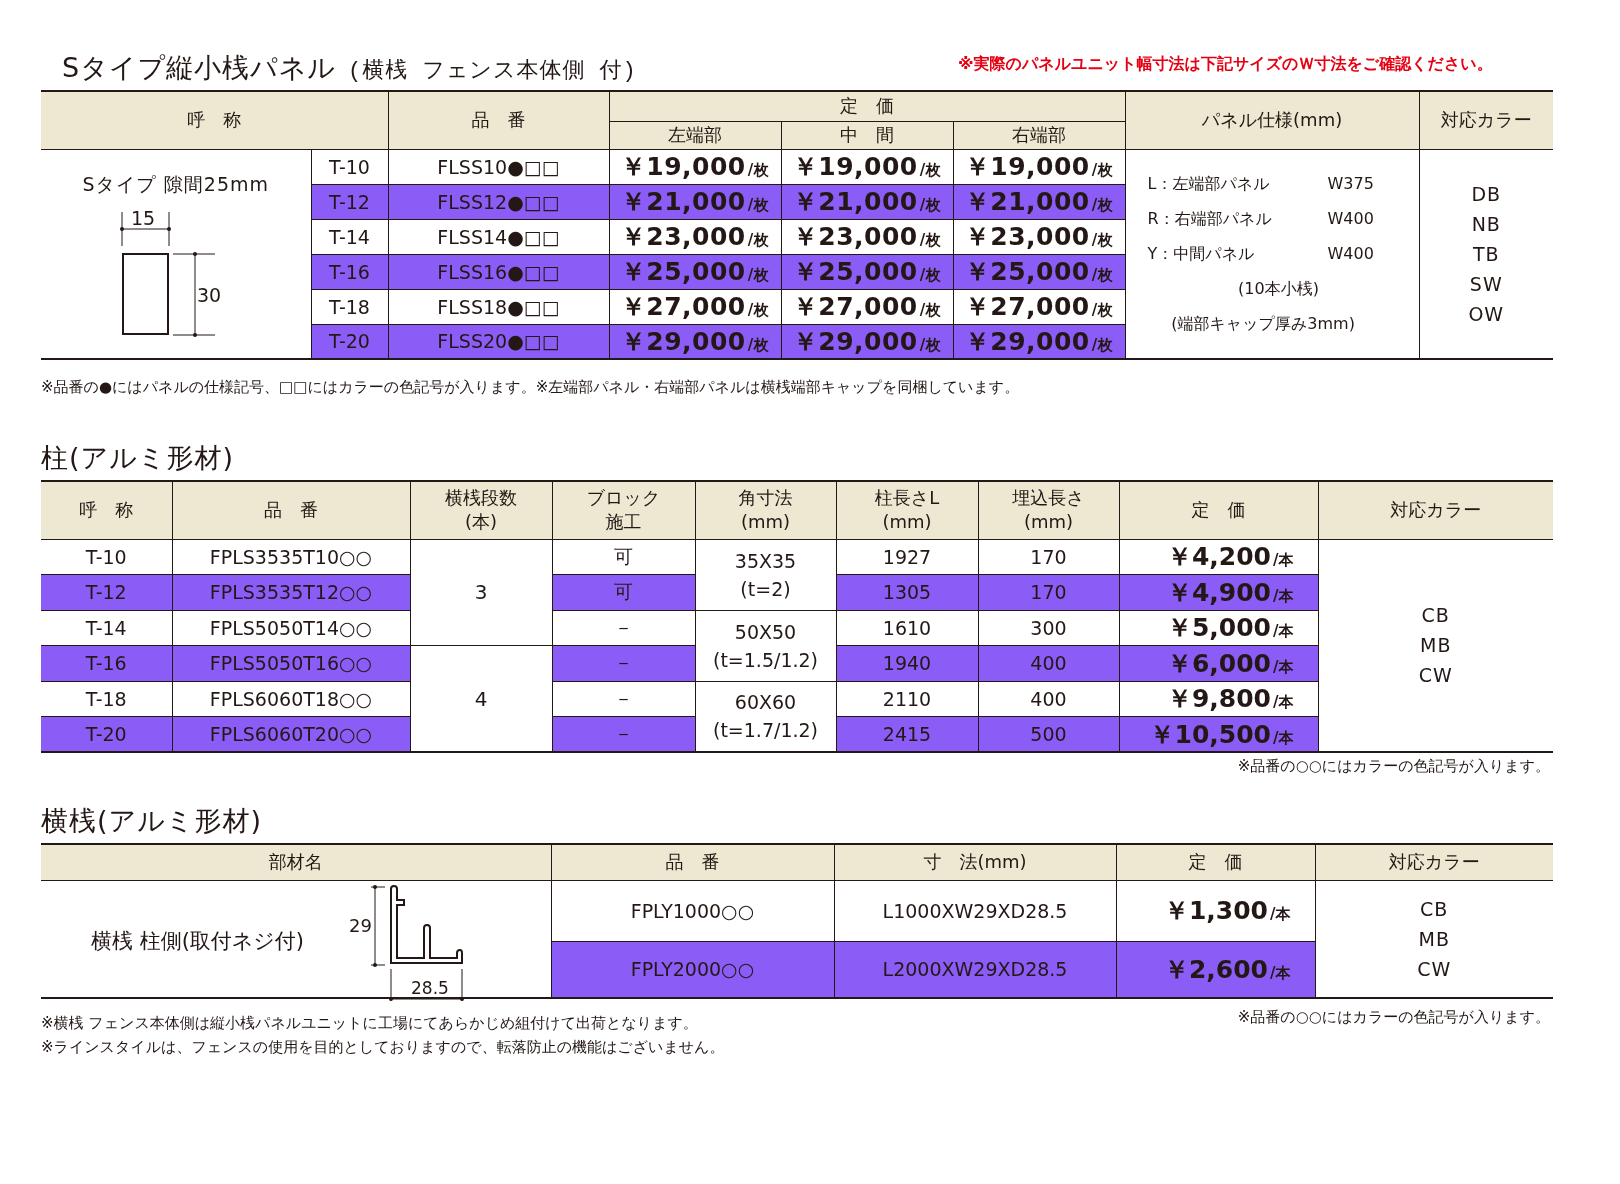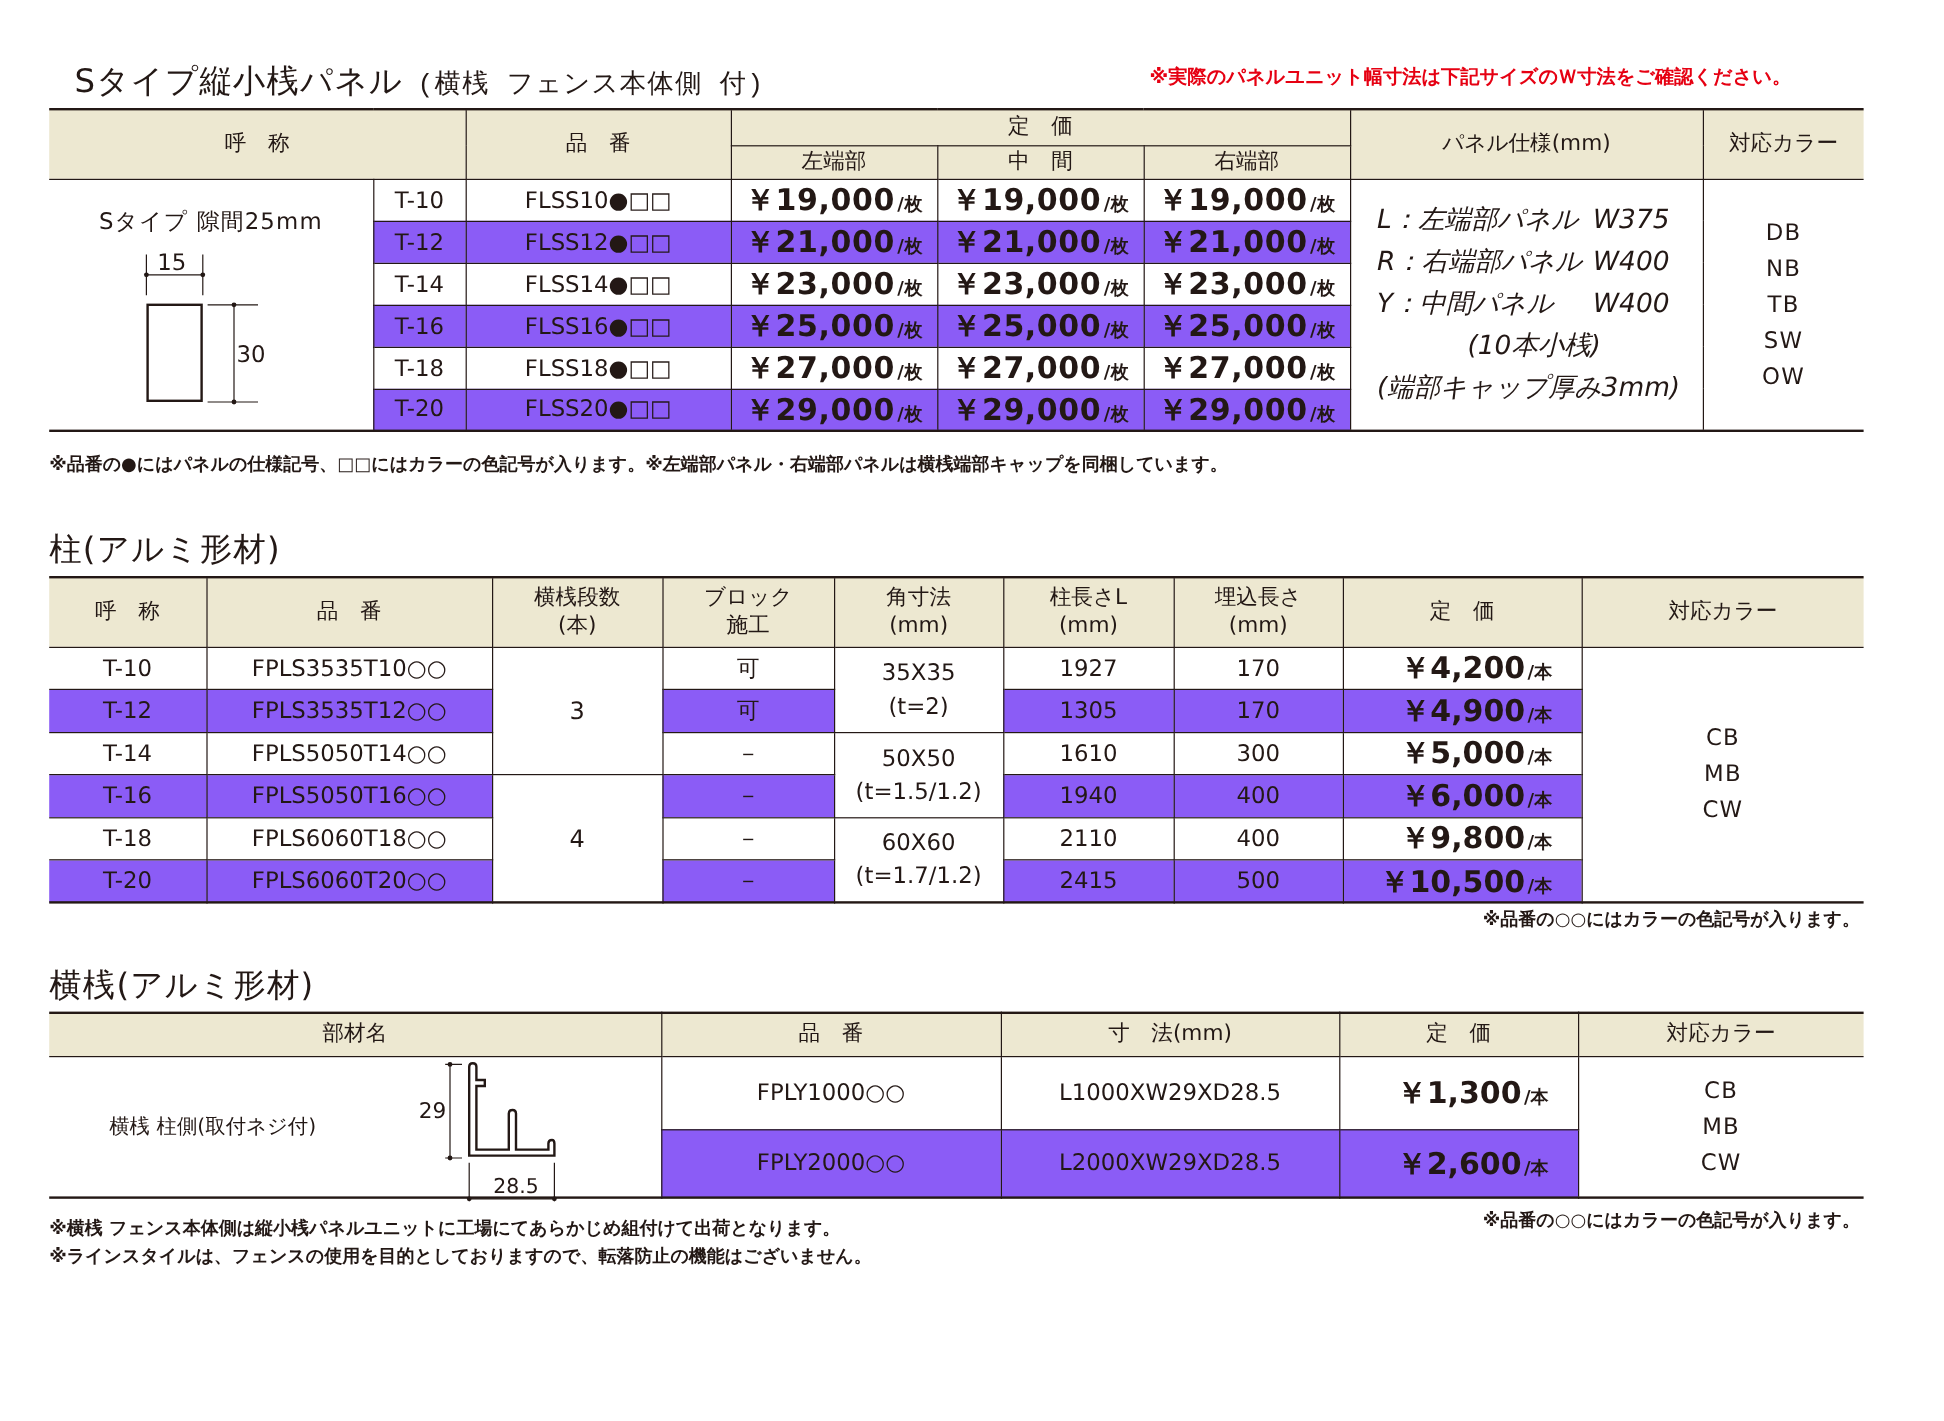--- a/index.html
+++ b/index.html
@@ -18,23 +18,23 @@
   tr.alt td.z { background: #8b5cf6; }
   table { border-top: 2px solid #231815; border-bottom: 2px solid #231815; }
   table td:first-child, table th:first-child { border-left: none; }
   table td:last-child, table th:last-child { border-right: none; }
 
   .price { font-weight: bold; font-size: 25px; letter-spacing: 0.5px; }
   .price .unit { font-size: 15px; font-weight: bold; margin-left: 2px; }
   .price2 { font-weight: bold; font-size: 25px; text-align: right; padding-right: 24px; }
   .price2 .unit { font-size: 15px; font-weight: bold; margin-left: 2px; }
 
-  .note { font-size: 15px; white-space: nowrap; font-weight: bold; }
+  .note { font-size: 15px; white-space: nowrap; }
   .colors { line-height: 30px; font-size: 19px; letter-spacing: 1px; }
-  .spec { line-height: 35px; font-size: 22px; text-align: left; padding-left: 22px; font-style: italic; }
+  .spec { line-height: 35px; font-size: 16px; text-align: left; padding-left: 22px; }
   .spec .row { display: flex; }
   .spec .row .l { width: 180px; }
   .spec .c { text-align: center; padding-right: 9px; }
 
   svg text { font-family: "DejaVu Sans", "Liberation Sans", sans-serif; fill: #231815; }
 </style>
 </head>
 <body>
 
 <div class="abs sec-title" style="left:62px; top:50px;">
@@ -280,21 +280,21 @@
   <tbody>
       <tr style="height:36px">
     <th>部材名</th>
     <th>品　番</th>
     <th>寸　法(mm)</th>
     <th>定　価</th>
     <th>対応カラー</th>
   </tr>
   <tr style="height:61px">
     <td rowspan="2" style="position:relative;">
-      <div style="position:absolute; left:50px; top:46px; font-size:17px;">横桟 柱側(取付ネジ付)</div>
+      <div style="position:absolute; left:50px; top:46px; font-size:21px;">横桟 柱側(取付ネジ付)</div>
       <svg width="160" height="120" viewBox="0 0 160 120" style="position:absolute; left:300px; top:2px;">
         <line x1="34" y1="4" x2="34" y2="82" stroke="#231815" stroke-width="1"></line>
         <line x1="30" y1="4" x2="44" y2="4" stroke="#231815" stroke-width="1"></line>
         <line x1="30" y1="82" x2="44" y2="82" stroke="#231815" stroke-width="1"></line>
         <circle cx="34" cy="4" r="2" fill="#231815"></circle>
             <circle cx="34" cy="82" r="2" fill="#231815"></circle>
         <text x="8" y="49" font-size="18">29</text>
         <path d="M50 80 L50 6 Q50 3 53 3 Q56 3 56 6 L56 17 L63 17 L63 22 L56 22 L56 75 L83 75 L83 45 Q83 42 86 42 Q89 42 89 45 L89 75 L116 75 L116 70 Q116 67 119 67 Q121 67 121 70 L121 80 Z" fill="none" stroke="#231815" stroke-width="2"></path>
         <line x1="50" y1="86" x2="50" y2="118" stroke="#231815" stroke-width="1"></line>
         <line x1="121" y1="86" x2="121" y2="118" stroke="#231815" stroke-width="1"></line>

